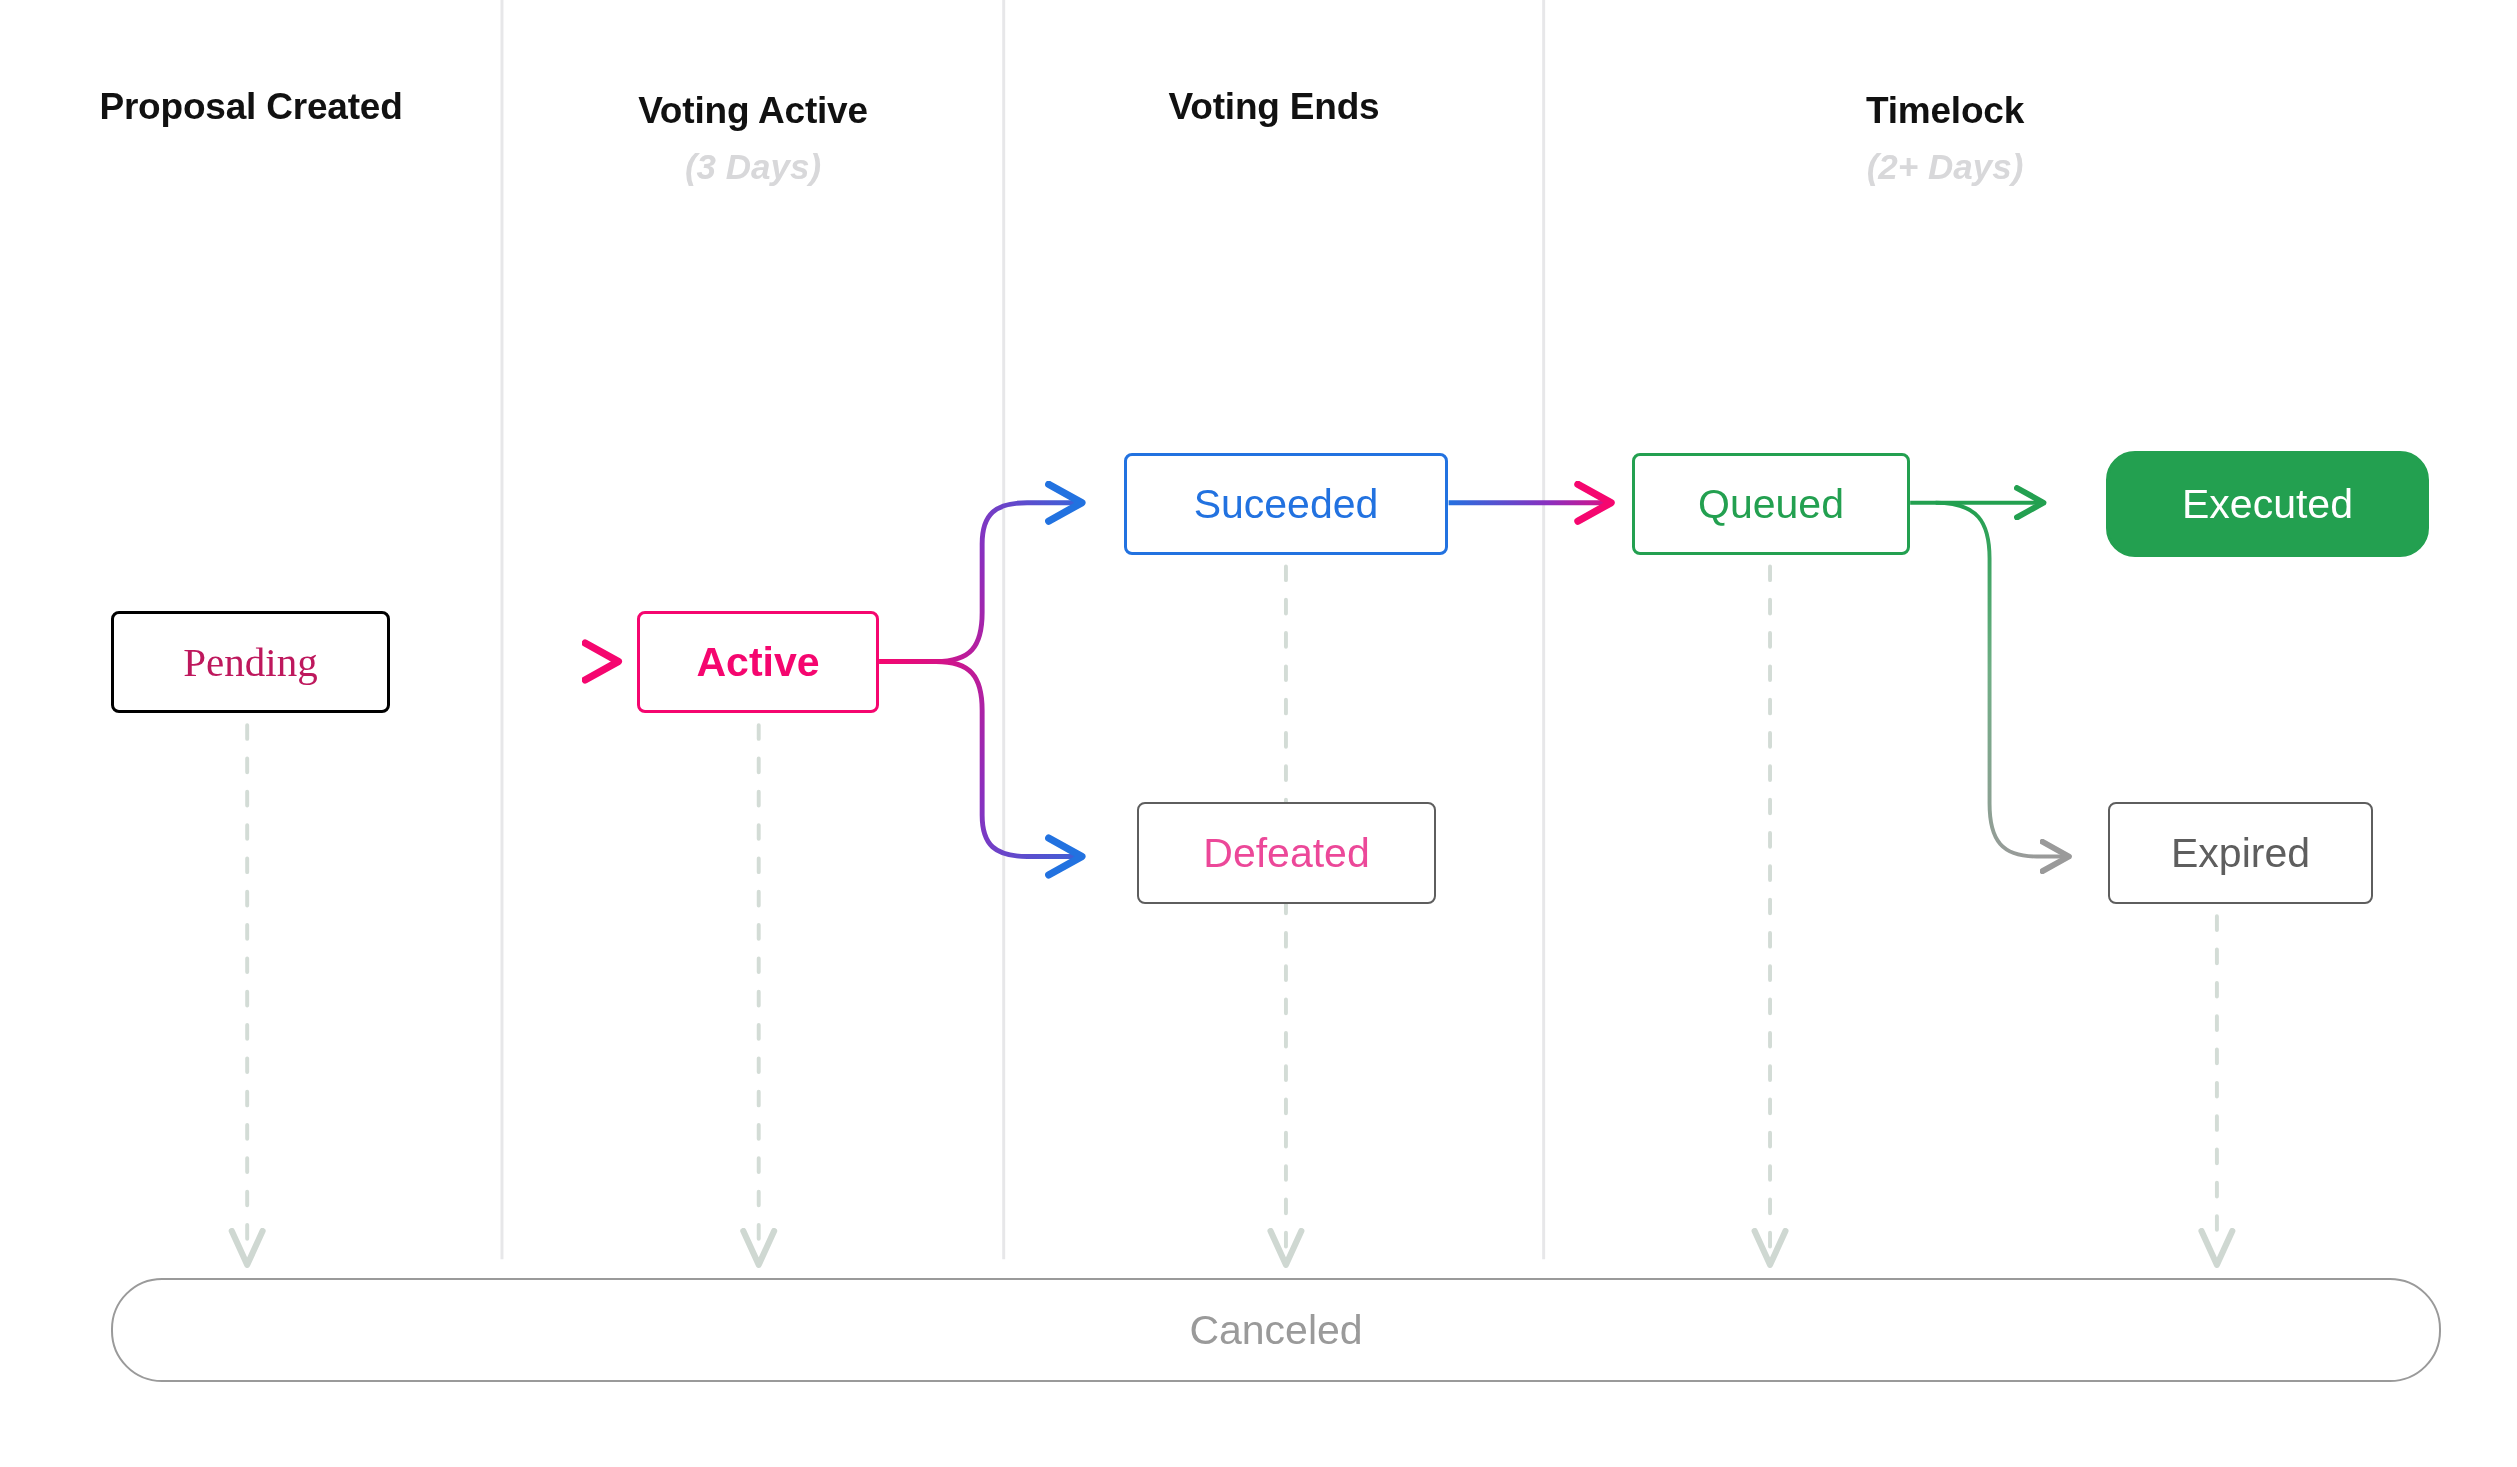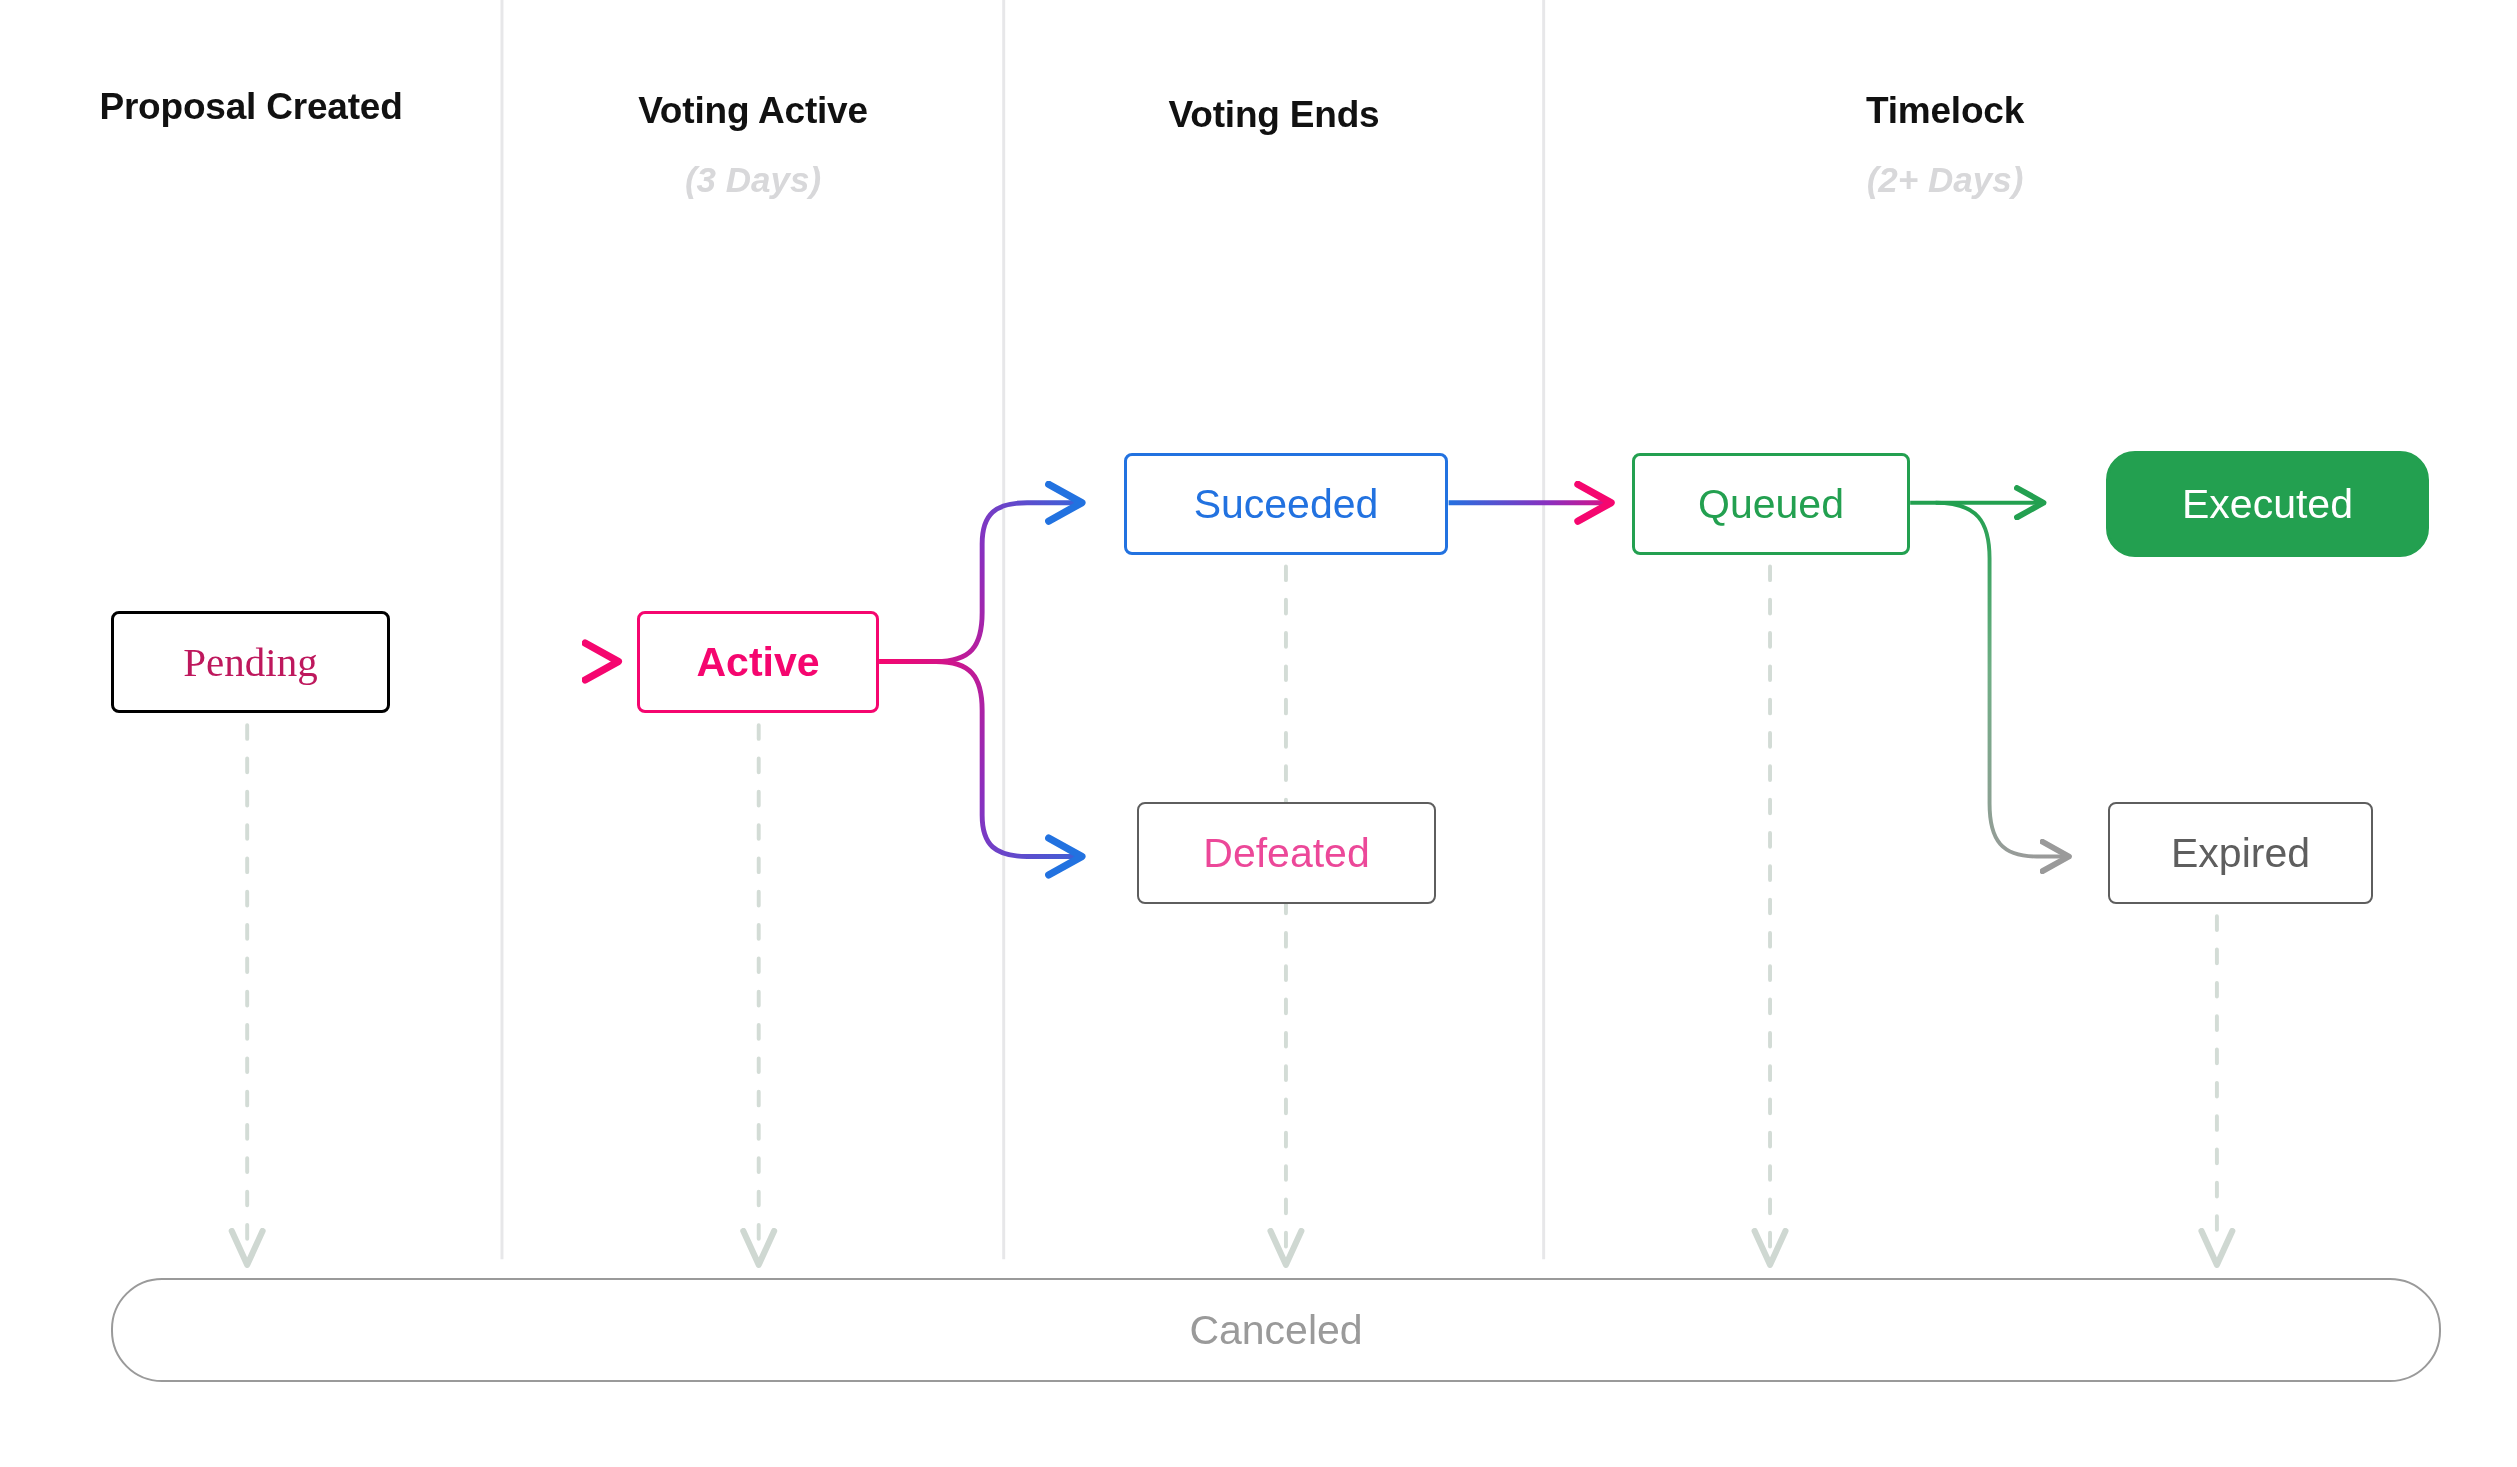--- a/index.html
+++ b/index.html
@@ -39,21 +39,21 @@
     color: #111111;
     letter-spacing: -0.2px;
     line-height: 1.15;
   }
   .phase-sub {
     font-size: 35px;
     font-style: italic;
     font-weight: 700;
     color: #d8d8da;
     line-height: 1.35;
-    margin-top: 23px;
+    margin-top: 10px;
   }
 
   
   .node {
     position: absolute;
     box-sizing: border-box;
     display: flex;
     align-items: center;
     justify-content: center;
     border-radius: 8px;
@@ -168,21 +168,21 @@
   <div class="phase" style="left:0px; top:86px; width:502px;">
     <div class="phase-title">Proposal Created</div>
     <div class="phase-sub"></div>
   </div>
 
   <div class="phase" style="left:502px; top:90px; width:502px;">
     <div class="phase-title">Voting Active</div>
     <div class="phase-sub">(3 Days)</div>
   </div>
 
-  <div class="phase" style="left:1004px; top:86px; width:540px;margin-top:8px;">
+  <div class="phase" style="left:1004px; top:86px; width:540px;">
     <div class="phase-title">Voting Ends</div>
     <div class="phase-sub"></div>
   </div>
 
   <div class="phase" style="left:1544px; top:90px; width:802px;">
     <div class="phase-title">Timelock</div>
     <div class="phase-sub">(2+ Days)</div>
   </div>
 
   <div class="node n-pending" style="left:111px; top:611px; width:279px; height:102px;">

